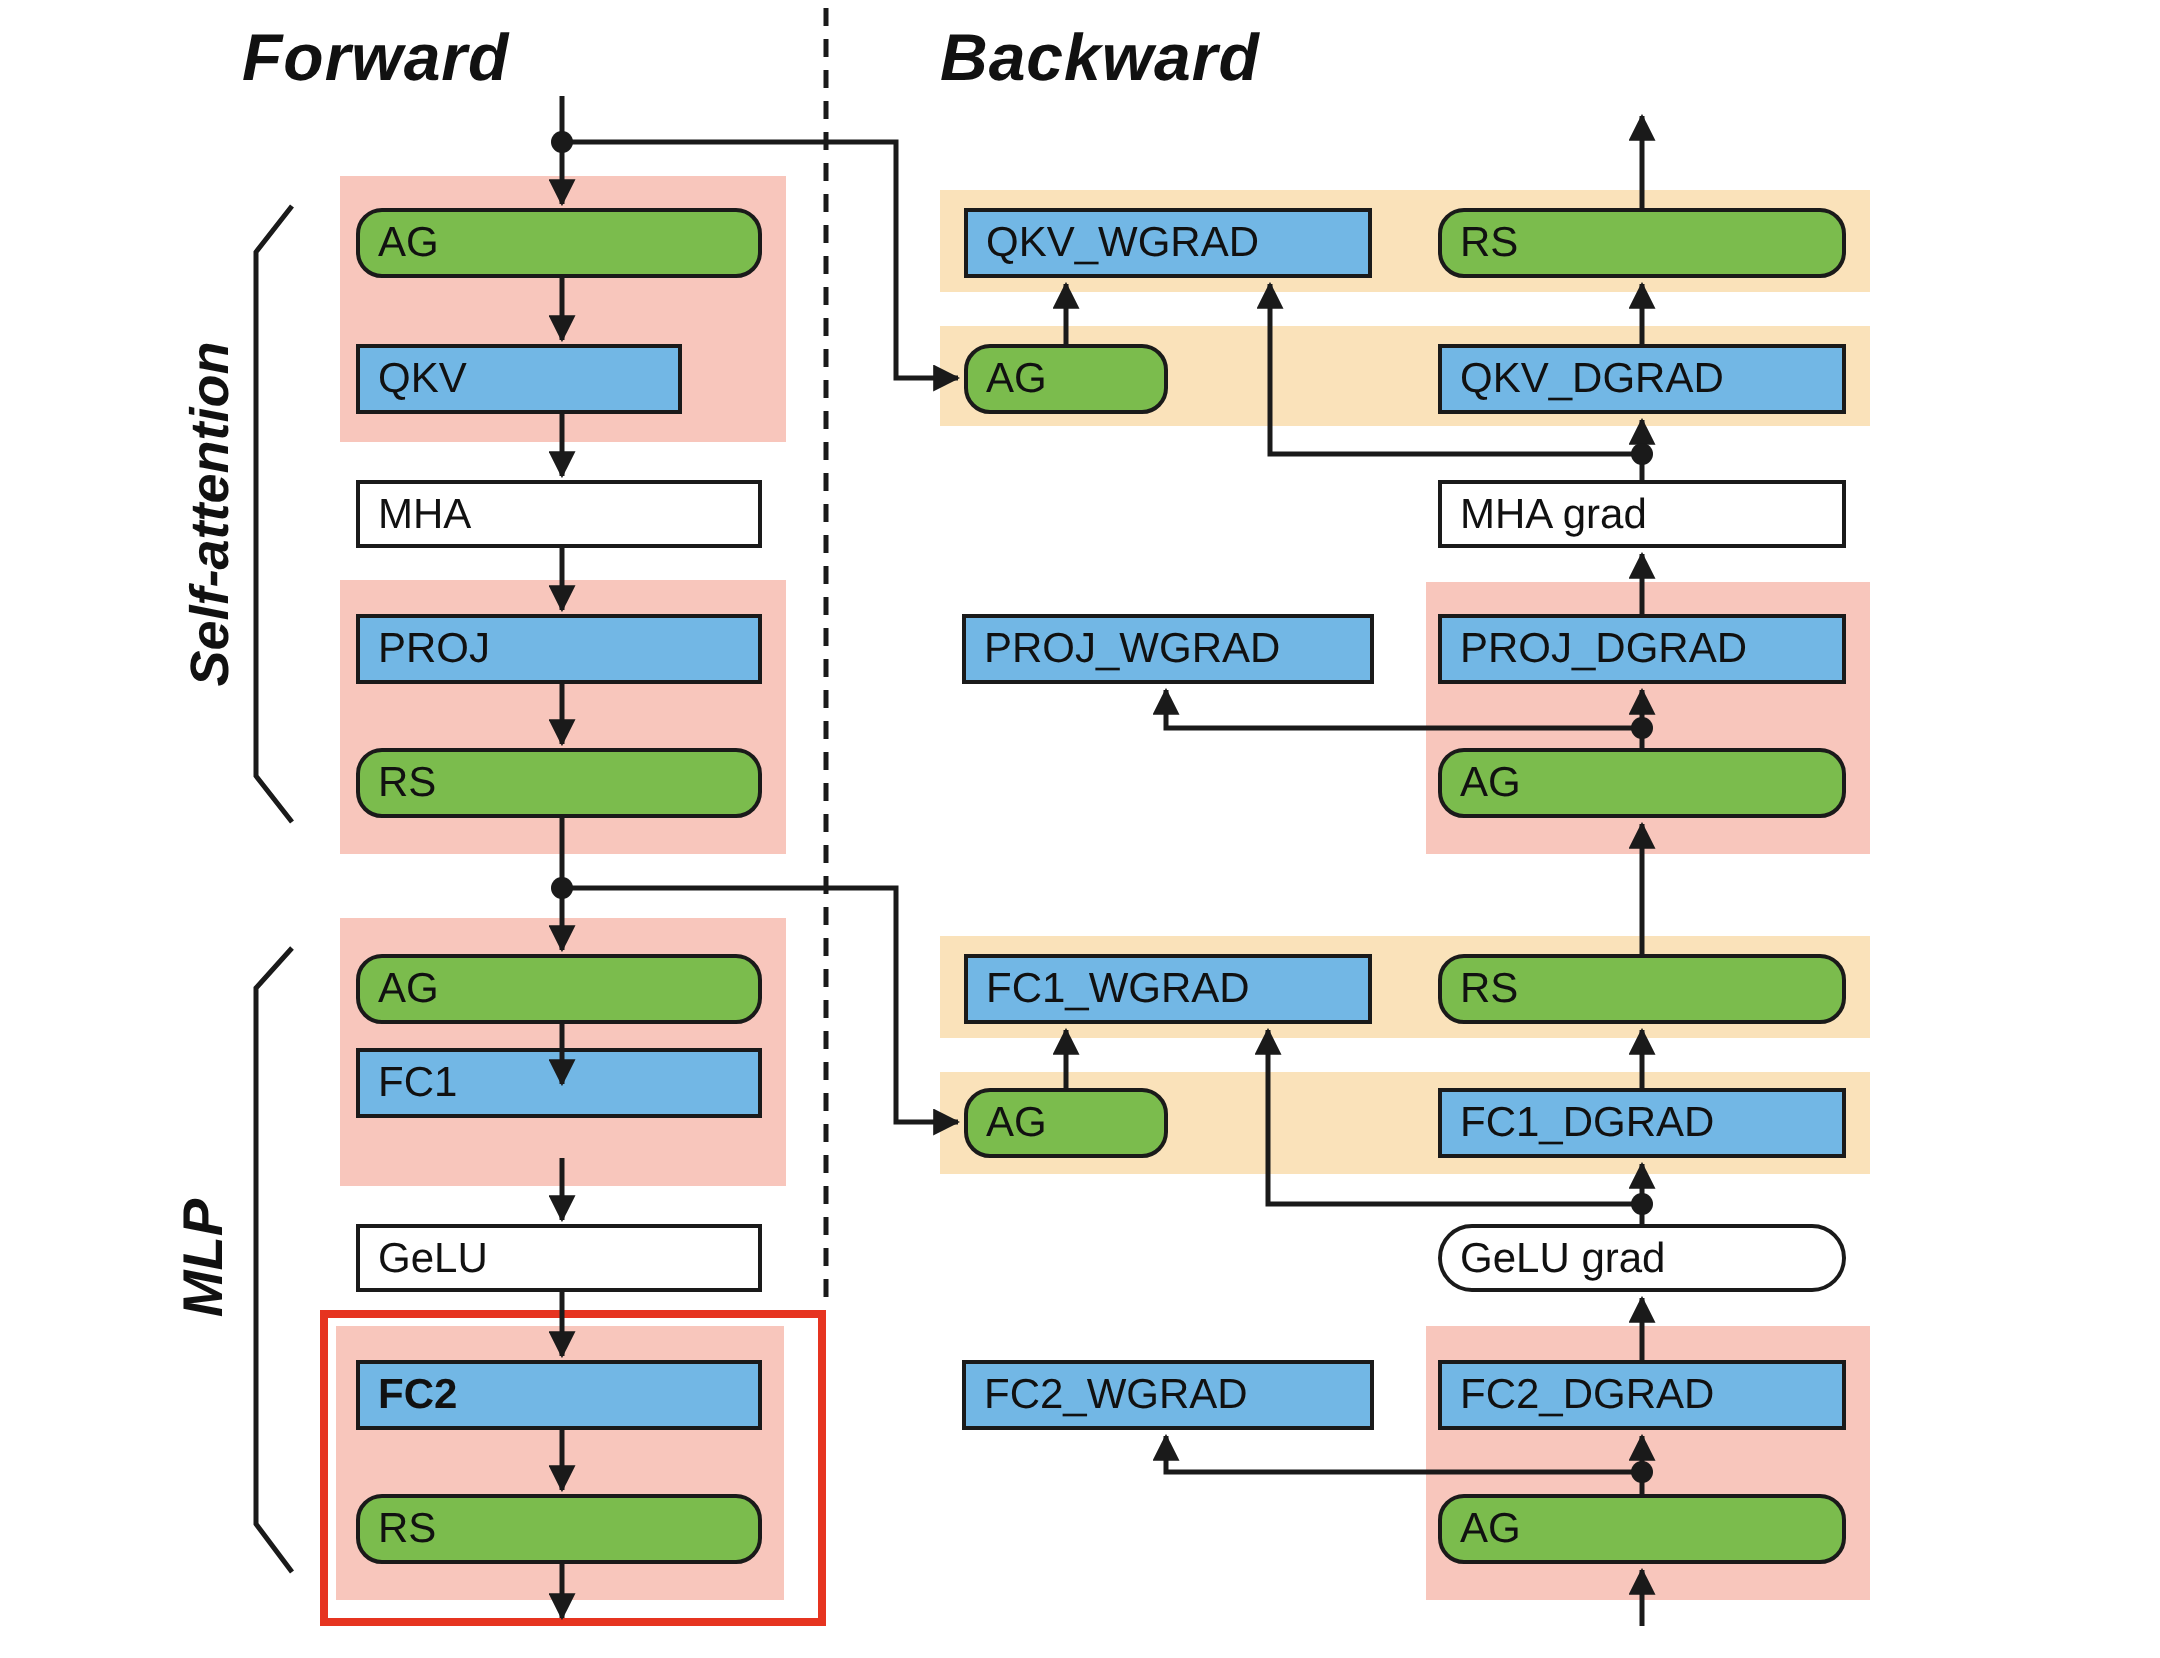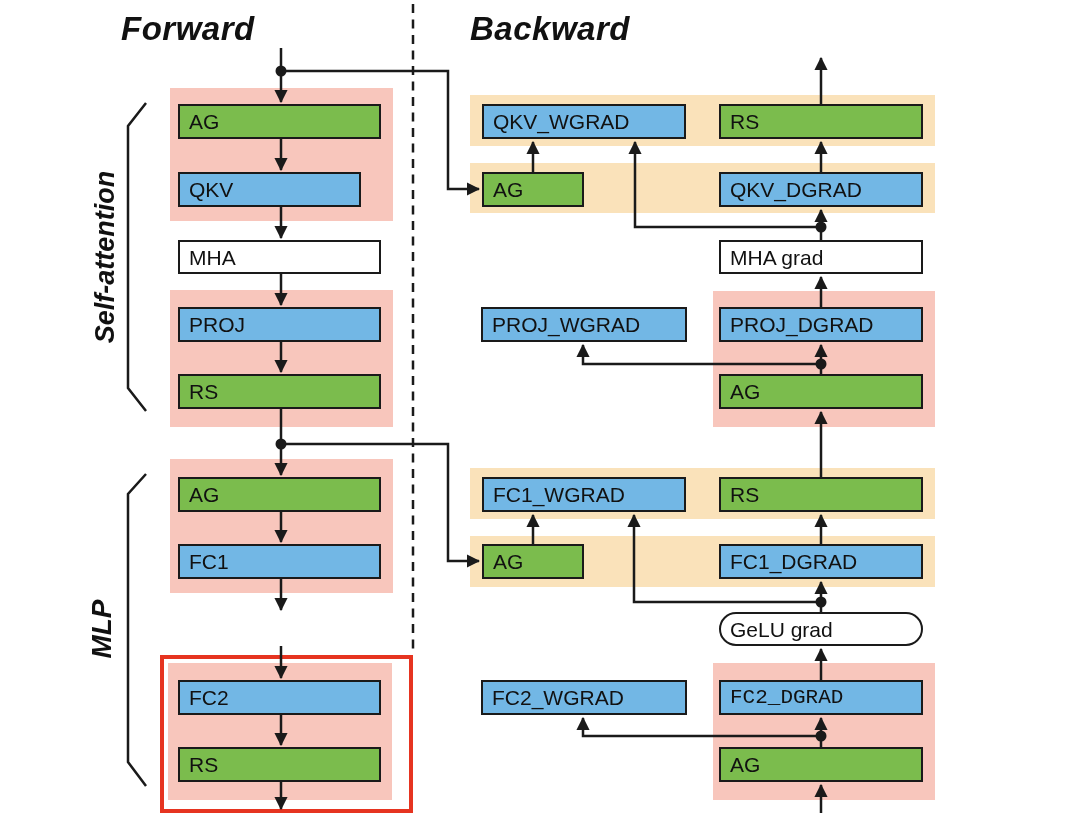--- a/index.html
+++ b/index.html
@@ -21,21 +21,21 @@
   .red-outline{
     position:absolute; z-index:1; border:4px solid var(--c-red);
     box-sizing:border-box; background:transparent;
   }
   .box{
     position:absolute; z-index:2; height:35px; box-sizing:border-box;
     border:2px solid var(--c-line); background:#fff; color:#111;
     display:flex; align-items:center; padding-left:9px;
     font-size:21px; line-height:1; white-space:nowrap;
   }
-  .box.green{background:var(--c-green);}
+  .box.green{background:var(--c-green);border-radius:13px;}
   .box.blue{background:var(--c-blue);}
   svg.wires{position:absolute; left:0; top:0; z-index:3; pointer-events:none;}
   .wire{stroke:var(--c-line); stroke-width:2.5; fill:none;}
   .divider{stroke:var(--c-line); stroke-width:2.5; fill:none; stroke-dasharray:9 6.5;}
   .bracket{stroke:var(--c-line); stroke-width:2.5; fill:none;}
   .dot{fill:var(--c-line);}
   .ah{fill:var(--c-line);}
 </style>
 </head>
 <body>
@@ -55,45 +55,46 @@
   <div class="red-outline" style="left:160px; top:655px; width:253px; height:158px;"></div>
 
   <div class="bg tan" style="left:470px; top:95px;  width:465px; height:51px;"></div>
   <div class="bg tan" style="left:470px; top:163px; width:465px; height:50px;"></div>
   <div class="bg tan" style="left:470px; top:468px; width:465px; height:51px;"></div>
   <div class="bg tan" style="left:470px; top:536px; width:465px; height:51px;"></div>
   <div class="bg pink" style="left:713px; top:291px; width:222px; height:136px;"></div>
   <div class="bg pink" style="left:713px; top:663px; width:222px; height:137px;"></div>
 
   <div class="box green" style="left:178px; top:104px; width:203px;">AG</div>
-  <div class="box blue" style="left:178px; top:172px; width:183px;">QKV</div>
+  <div class="box blue" style="left:178px; top:172px; width:163px;">QKV</div>
   <div class="box" style="left:178px; top:240px; width:203px; height:34px;">MHA</div>
   <div class="box blue" style="left:178px; top:307px; width:203px;">PROJ</div>
   <div class="box green" style="left:178px; top:374px; width:203px;">RS</div>
   <div class="box green" style="left:178px; top:477px; width:203px;">AG</div>
-  <div class="box blue" style="left:178px; top:544px; width:203px;">FC1</div>
-  <div class="box blue" style="left:178px; top:680px; width:203px;">FC2</div>
+  <div class="box blue" style="left:178px; top:524px; width:203px;">FC1</div>
+  <div class="box" style="left:178px; top:612px; width:203px; height:34px;">GeLU</div>
+  <div class="box blue" style="left:178px; top:680px; width:203px;font-weight:bold;">FC2</div>
   <div class="box green" style="left:178px; top:747px; width:203px;">RS</div>
 
   <div class="box blue" style="left:482px; top:104px; width:204px;text-align:right;">QKV_WGRAD</div>
   <div class="box green" style="left:482px; top:172px; width:102px;">AG</div>
   <div class="box blue" style="left:481px; top:307px; width:206px;">PROJ_WGRAD</div>
   <div class="box blue" style="left:482px; top:477px; width:204px;">FC1_WGRAD</div>
   <div class="box green" style="left:482px; top:544px; width:102px;">AG</div>
   <div class="box blue" style="left:481px; top:680px; width:206px;">FC2_WGRAD</div>
 
   <div class="box green" style="left:719px; top:104px; width:204px;">RS</div>
   <div class="box blue" style="left:719px; top:172px; width:204px;">QKV_DGRAD</div>
   <div class="box" style="left:719px; top:240px; width:204px; height:34px;">MHA grad</div>
   <div class="box blue" style="left:719px; top:307px; width:204px;">PROJ_DGRAD</div>
   <div class="box green" style="left:719px; top:374px; width:204px;">AG</div>
   <div class="box green" style="left:719px; top:477px; width:204px;">RS</div>
   <div class="box blue" style="left:719px; top:544px; width:204px;">FC1_DGRAD</div>
   <div class="box" style="left:719px; top:612px; width:204px; height:34px;border-radius:17px;">GeLU grad</div>
-  <div class="box blue" style="left:719px; top:680px; width:204px;font-family:Liberation Mono, monospace;">FC2_DGRAD</div>
+  <div class="box blue" style="left:719px; top:680px; width:204px;">FC2_DGRAD</div>
   <div class="box green" style="left:719px; top:747px; width:204px;">AG</div>
 
   <svg class="wires" width="1080" height="829" viewBox="0 0 1080 829">
     <defs>
       <marker id="ah" viewBox="0 0 10 10" refX="9.2" refY="5" markerWidth="5.4" markerHeight="5.4" orient="auto">
         <path class="ah" d="M0,0 L10,5 L0,10 Z"></path>
       </marker>
     </defs>
 
     <path class="divider" d="M413,4 V650"></path>

